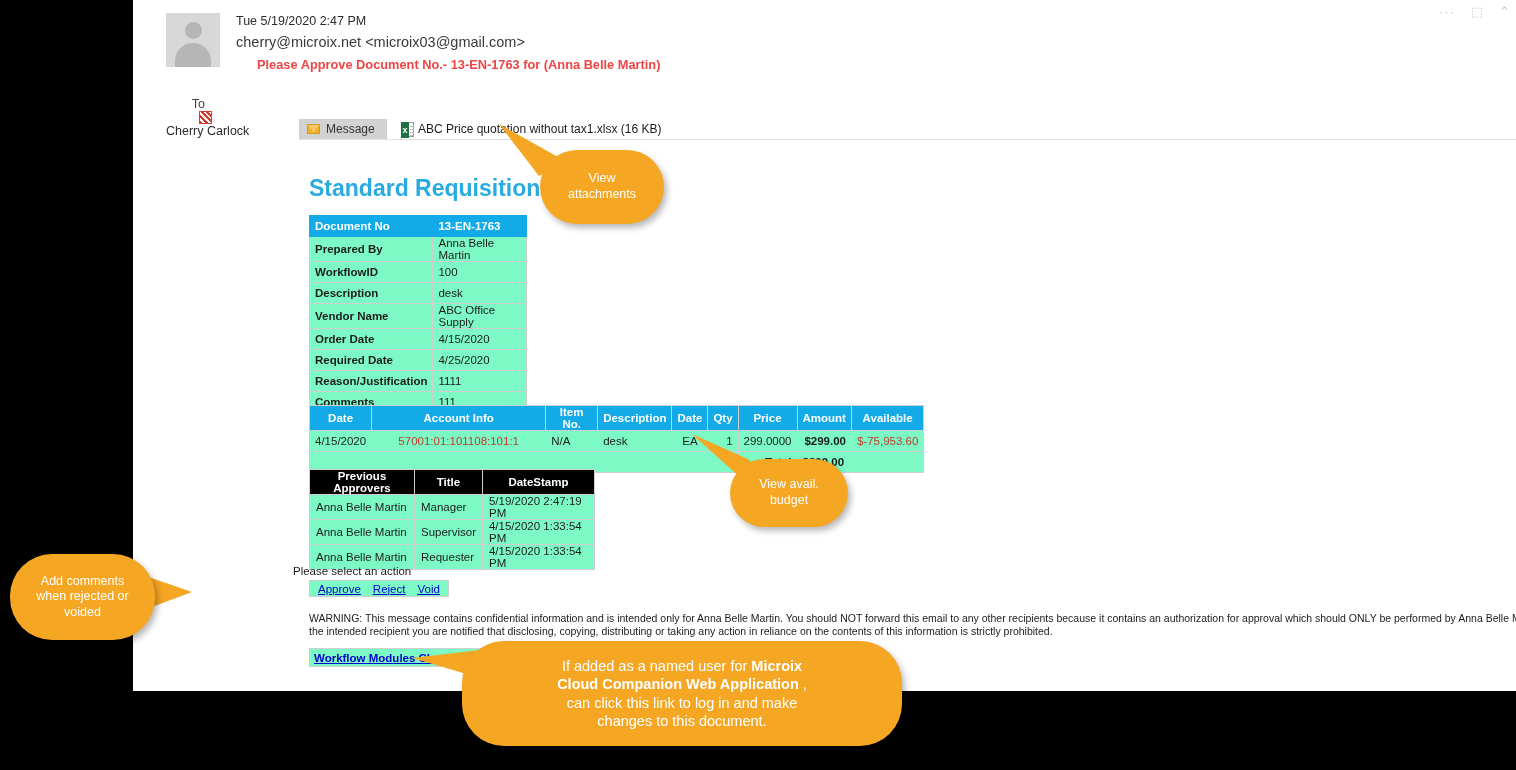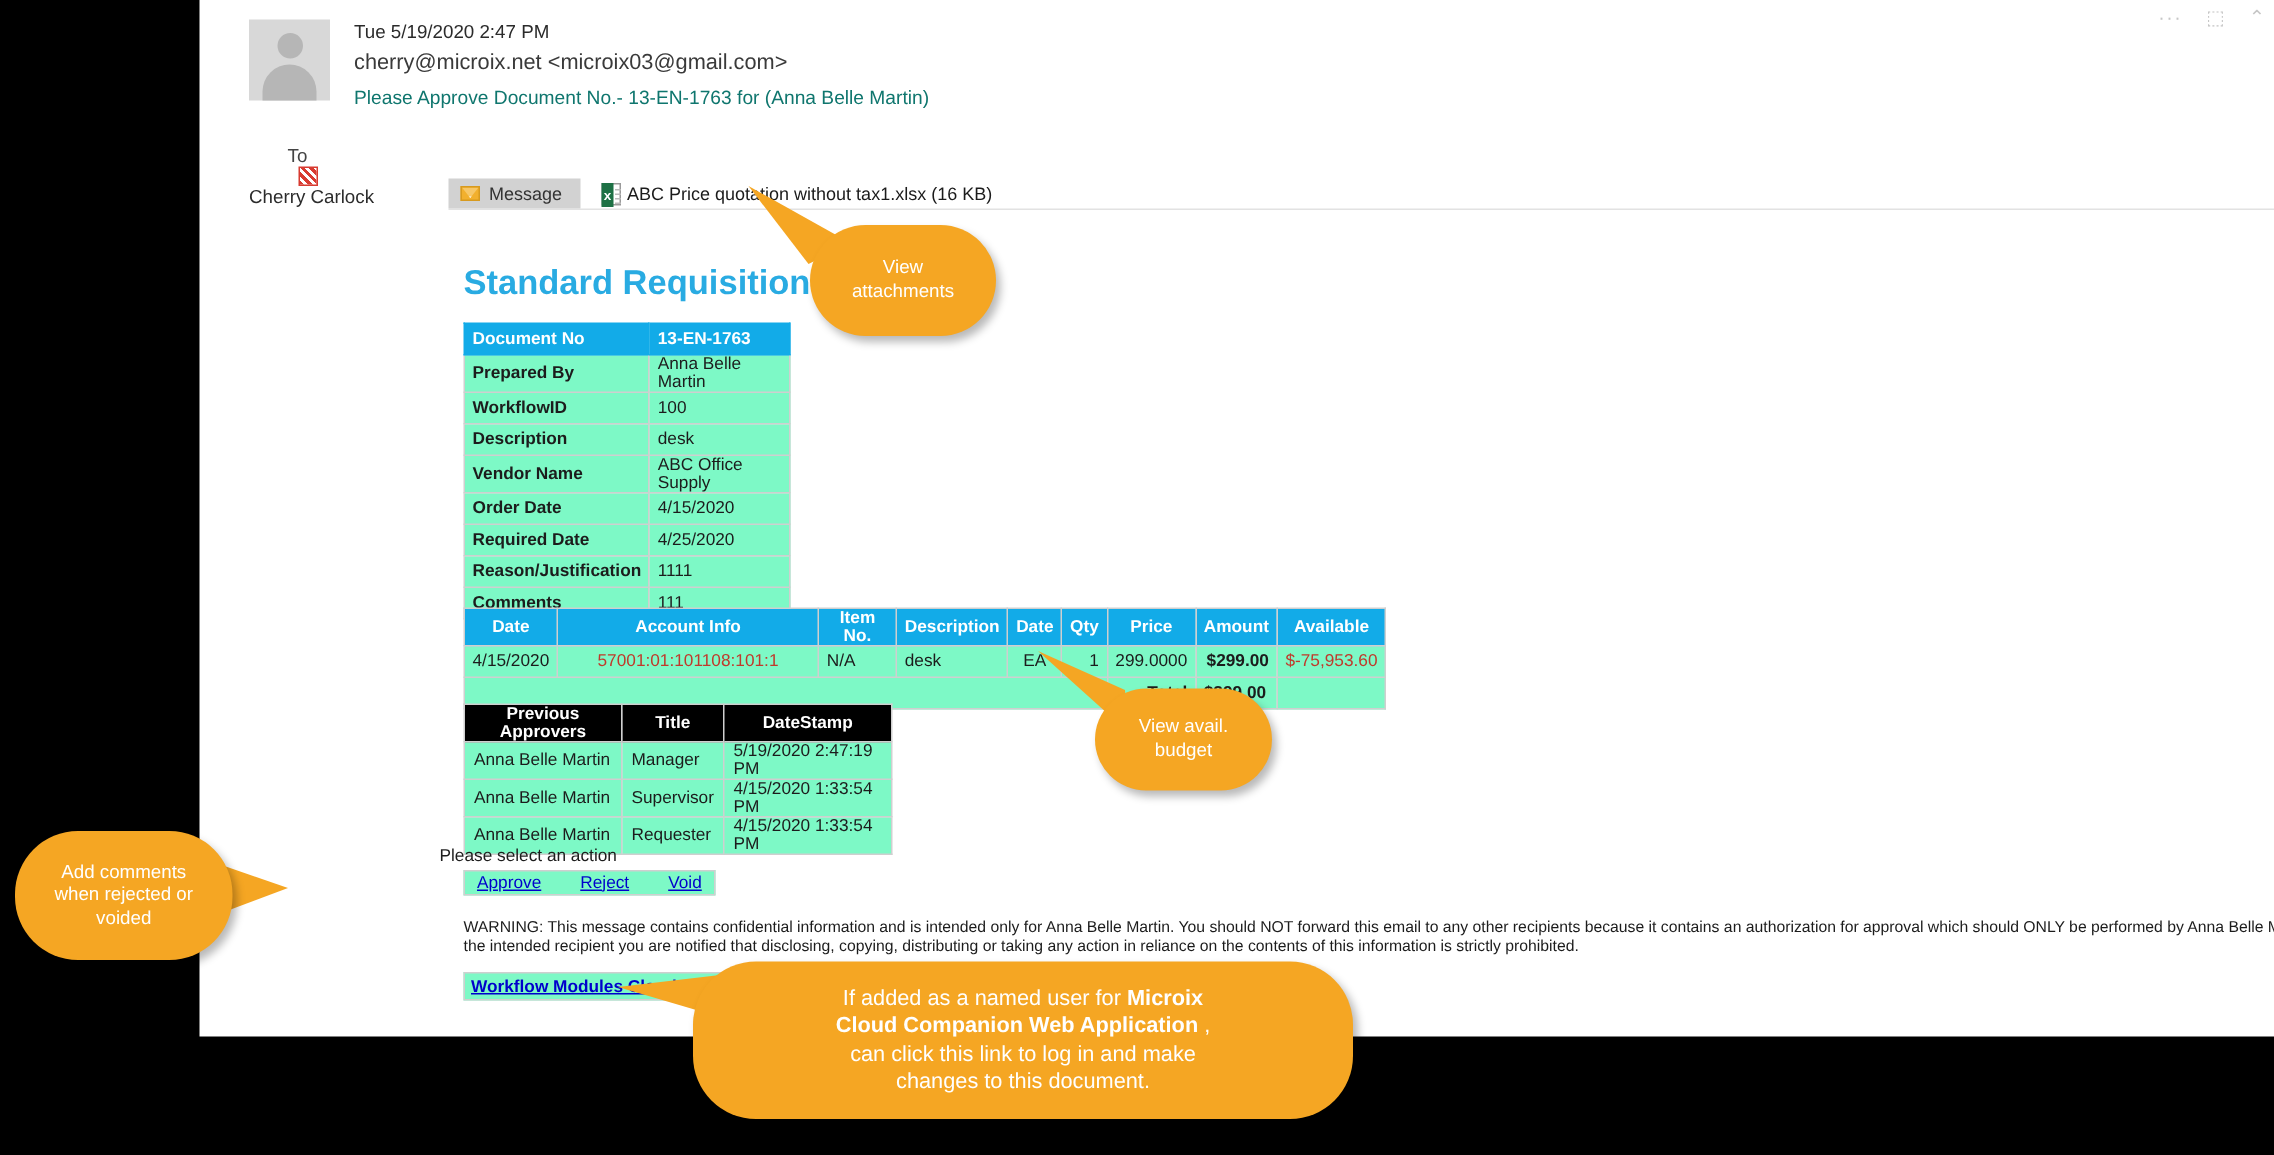--- a/index.html
+++ b/index.html
@@ -43,21 +43,21 @@
     position:absolute; left:19px; top:9px; width:17px; height:17px;
     border-radius:50%; background:#b6b6b6;
   }
   .avatar .body {
     position:absolute; left:9px; top:30px; width:36px; height:30px;
     border-radius: 18px 18px 0 0; background:#b6b6b6;
   }
   .hdr-txt { position: absolute; left: 70px; top: 0px; }
   .date-line { font-size: 12.5px; color:#2b2b2b; margin-bottom: 4px; line-height: 16px;}
   .from-line { font-size: 14.5px; color:#3a3a3a; margin-bottom: 4px; line-height: 19px; }
-  .subj-line { font-size: 12.8px; color:#0f766e; font-weight: normal; line-height: 17px; }
+  .subj-line { font-size: 12.8px; color:#ef4444; font-weight: bold; line-height: 17px; margin-left: 21px; }
 
   .to-row {
     position: absolute; left: 0px; top: 84px;
     display:flex; align-items:center; font-size: 12.5px; color:#2b2b2b;flex-direction:column;
   }
   .to-label { width: 32px; color:#444; }
   .to-icon {
     width: 13px; height: 13px; margin-right: 5px;
     background: repeating-linear-gradient(45deg,#d83b31 0 2px,#ffffff 2px 4px);
     border: 1px solid #d83b31;
@@ -140,21 +140,21 @@
     background:#000000; color:#fff; font-weight:bold; height:20px;
     padding:0 6px; border-color:#12ABE8; font-size:11.5px;
   }
   .tbl-appr td { background:#7DF9C6; height:21px; padding:0 6px; }
 
   
   .action-label { position:absolute; left:160px; top:565px; font-size:11.5px; color:#1c1c1c; }
   .action-box {
     position:absolute; left:176px; top:580px;
     background:#7DF9C6; border:1px solid #cfcfcf; height:17px;
-    display:flex; align-items:center; gap:16px; padding: 0 3px;
+    display:flex; align-items:center; gap:2px; padding: 0 3px; text-decoration: underline;
   }
   .action-box a {
     color:#0000CC; font-size:11.5px; text-decoration: underline;
     padding: 0 5px; cursor:pointer;
   }
 
   .warn {
     position:absolute; left:176px; top:612px; width: 1307px;
     font-size: 10.5px; color:#1c1c1c; line-height: 13px;
   }

